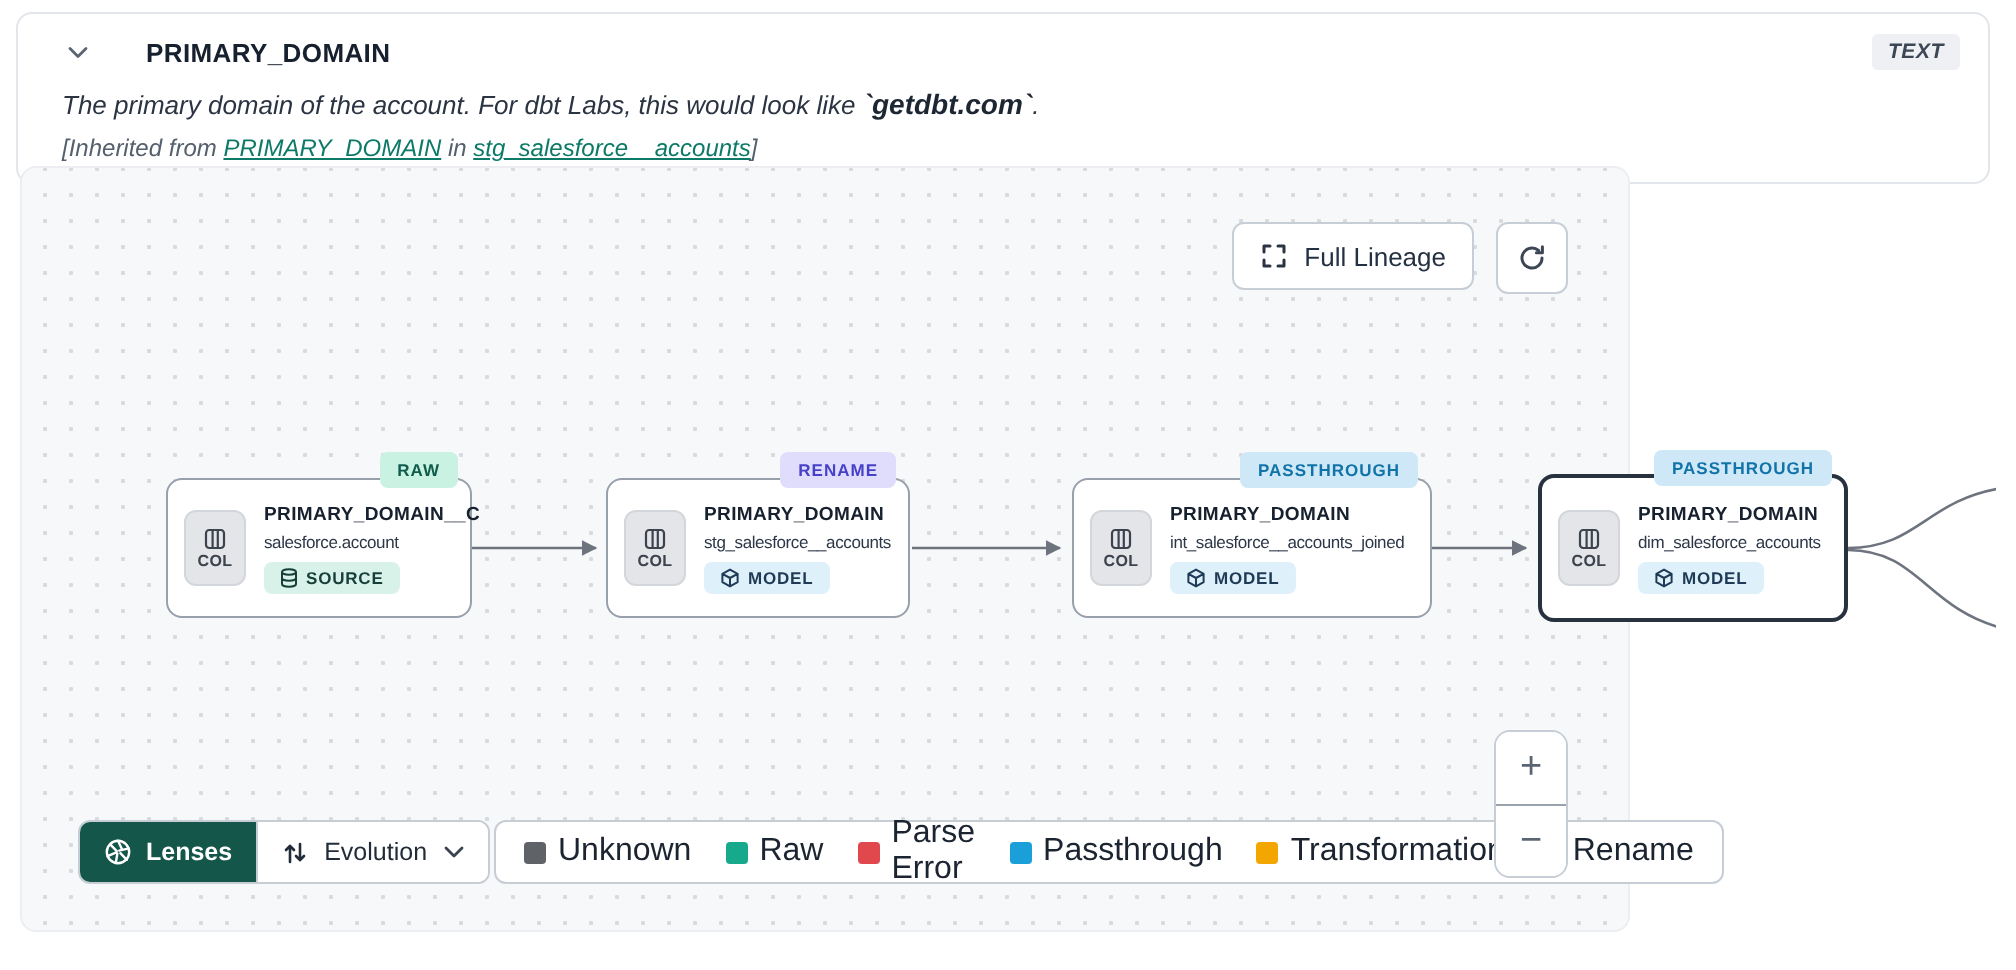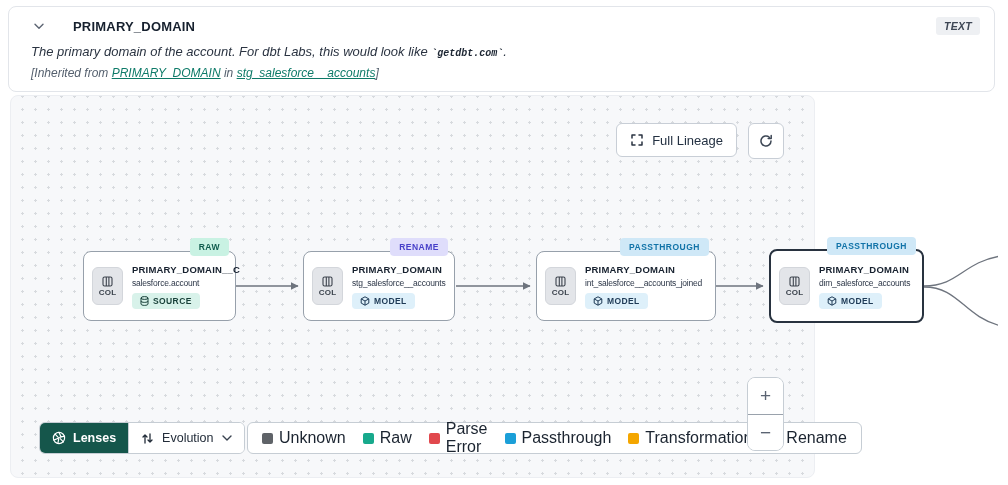--- a/index.html
+++ b/index.html
@@ -16,27 +16,27 @@
     background:#fff; border:1px solid #e2e5ea; border-radius:8px;
     padding:10px 14px 0 22px;
   }
   .header-row { display:flex; align-items:center; }
   .collapse-btn { width:16px; height:16px; display:flex; align-items:center; justify-content:center;
     color:#5b6472; cursor:pointer; background:none; border:none; padding:0; }
   .header-title { font-size:13px; font-weight:700; color:#16202e; margin-left:26px; letter-spacing:.2px; }
   .text-badge { margin-left:auto; background:#eef0f3; color:#3d4654; font-size:10.5px;
     font-weight:600; padding:3px 8px; border-radius:3px; letter-spacing:.3px;font-style:italic; }
   .desc-line { margin-top:9px; font-size:13px; font-style:italic; color:#2b3442; }
-  .desc-code { font-family:Liberation Mono, monospace; font-weight:700; font-size:10px; color:#1d2633; }
+  .desc-code { font-family:Liberation Sans, sans-serif; font-weight:700; font-size:14px; color:#1d2633; }
   .inherited-line { margin-top:7px; font-size:12px; font-style:italic; color:#55606e; }
   .inherited-line a { color:#0d7a68; text-decoration:underline; cursor:pointer; }
 
   
   .canvas {
-    position:absolute; left:10px; top:95px; width:805px; height:383px;
+    position:absolute; left:10px; top:83px; width:805px; height:383px;
     background:#f7f8fa; border:1px solid #eceef2; border-radius:8px;
     background-image:radial-gradient(circle, #d7dade 1px, rgba(0,0,0,0) 1.2px);
     background-size:13px 13px; background-position:5px 7px;
   }
   .edges-svg { position:absolute; left:0; top:0; width:987px; height:383px; pointer-events:none; }
 
   
   .fl-btn {
     position:absolute; top:27px; right:77px; height:34px; padding:0 13px;
     background:#fff; border:1px solid #c8ced6; border-radius:6px;

